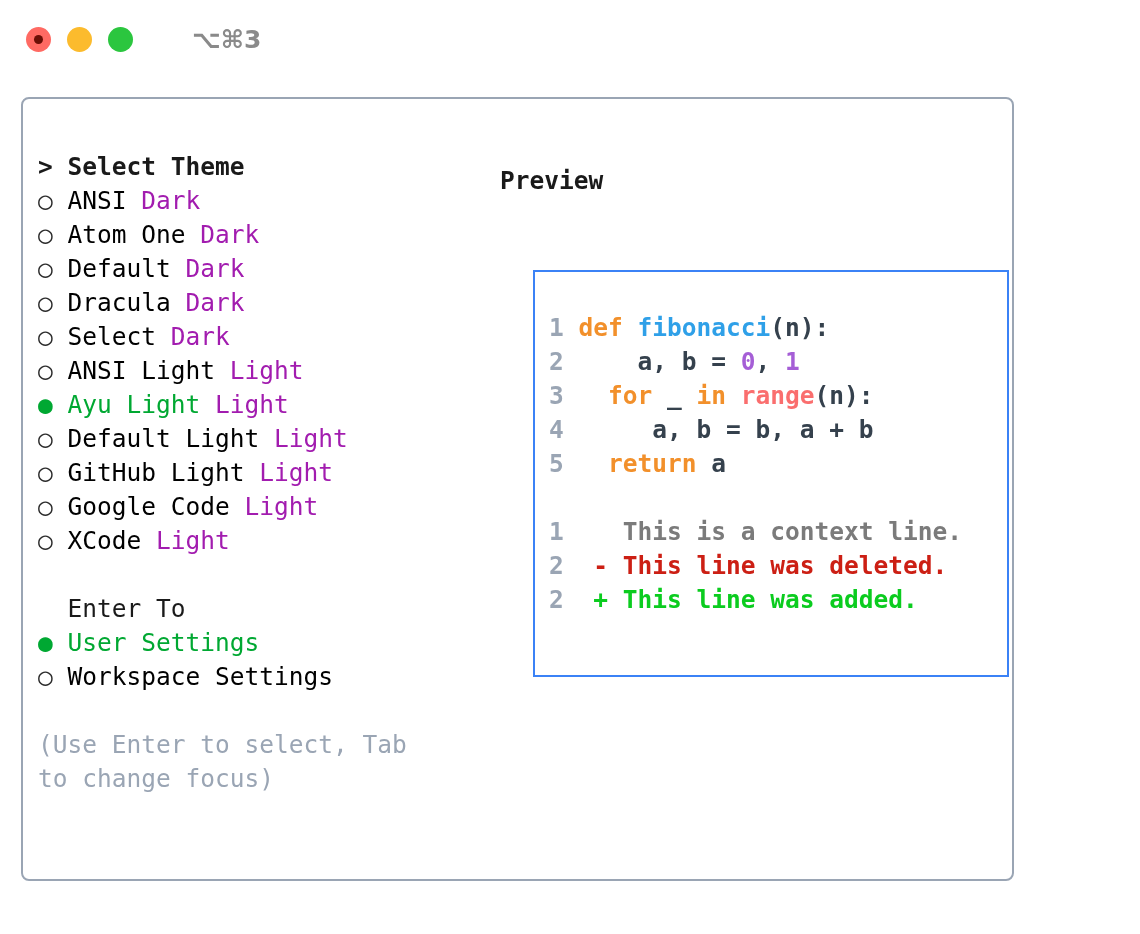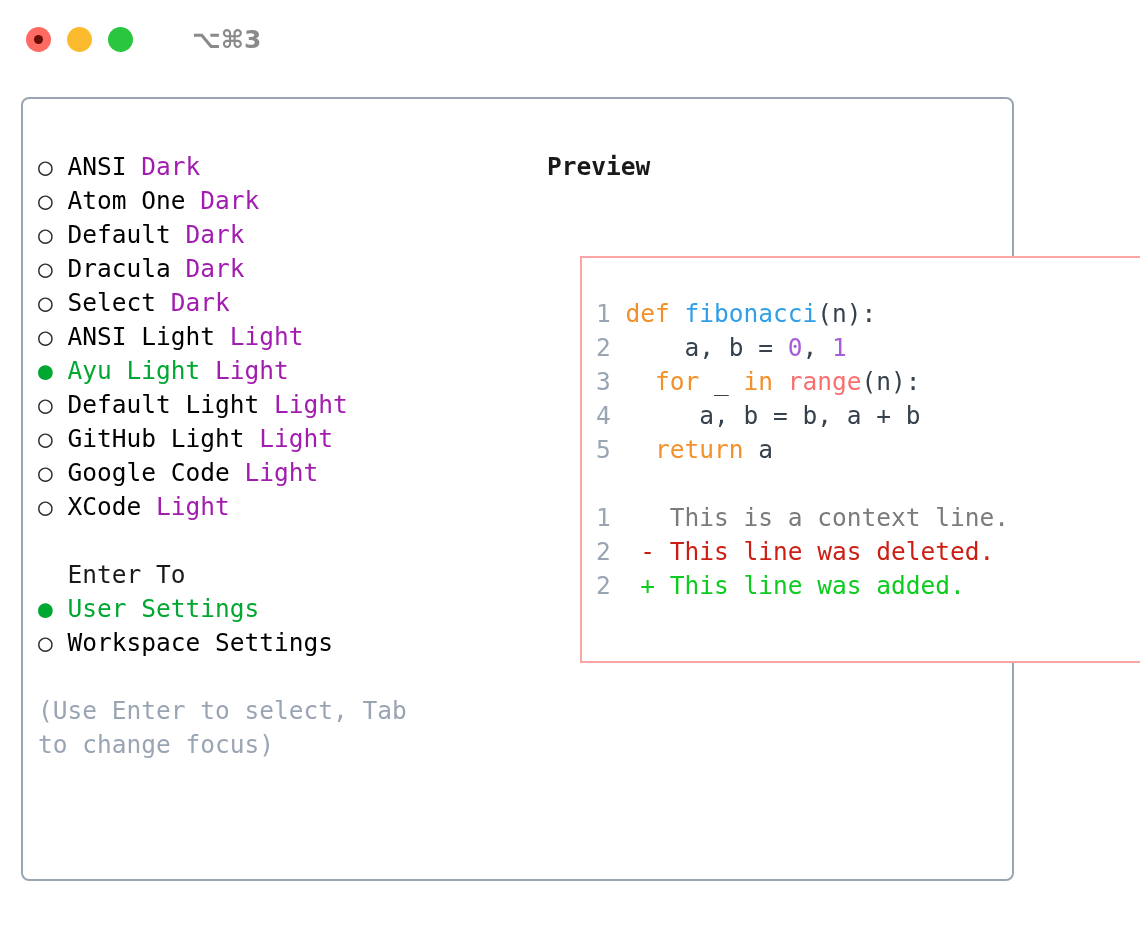--- a/index.html
+++ b/index.html
@@ -88,23 +88,22 @@
   
   .left-col {
     position: absolute;
     left: 15px;
     top: 51px;
     width: 455px;
   }
   .right-col {
     position: absolute;
     left: 477px;
-    top: 51px;
+    top: 65px;
     width: 500px;
-    margin-left: 47px;
   }
 
   .section-title {
     font-size: 24.5px;
     font-weight: bold;
     color: #1a1a1a;
     line-height: 34px;
     white-space: pre;
   }
   .section-title .caret { color: #1a1a1a; }
@@ -153,25 +152,26 @@
     font-weight: bold;
     color: #1a1a1a;
     line-height: 34px;
     white-space: pre;
   }
 
   .preview-box {
     position: absolute;
     left: 33px;
     top: 106px;
-    width: 564px;
+    width: 476px;
     height: 407px;
-    border: 2px solid #fca5a5;
-    box-sizing: border-box;
-    background: #ffffff;
+    border: 2px solid #3b82f6;
+    box-sizing: border-box;
+    background: #ffffff;
+    font-weight: bold;
   }
 
   .code {
     position: absolute;
     left: 14px;
     top: 39px;
     font-size: 24.5px;
     line-height: 34px;
     white-space: pre;
   }
@@ -204,20 +204,21 @@
     <div class="dot amber"></div>
     <div class="dot green"></div>
     <div class="titlebar-label">⌥⌘3</div>
   </div>
 
   <div class="card">
     <div class="columns">
 
       <div class="left-col">
 
+        <div class="section-title"><span class="caret">&gt;</span><span> </span><span>Select Theme</span></div>
 
         <div class="opt-list" id="theme-list">
             <div class="opt"><span class="marker">○</span> <span class="label">ANSI</span> <span class="tag">Dark</span></div>
             <div class="opt"><span class="marker">○</span> <span class="label">Atom One</span> <span class="tag">Dark</span></div>
             <div class="opt"><span class="marker">○</span> <span class="label">Default</span> <span class="tag">Dark</span></div>
             <div class="opt"><span class="marker">○</span> <span class="label">Dracula</span> <span class="tag">Dark</span></div>
             <div class="opt"><span class="marker">○</span> <span class="label">Select</span> <span class="tag">Dark</span></div>
             <div class="opt"><span class="marker">○</span> <span class="label">ANSI Light</span> <span class="tag">Light</span></div>
             <div class="opt selected"><span class="marker">●</span> <span class="label">Ayu Light</span> <span class="tag">Light</span></div>
             <div class="opt"><span class="marker">○</span> <span class="label">Default Light</span> <span class="tag">Light</span></div>

